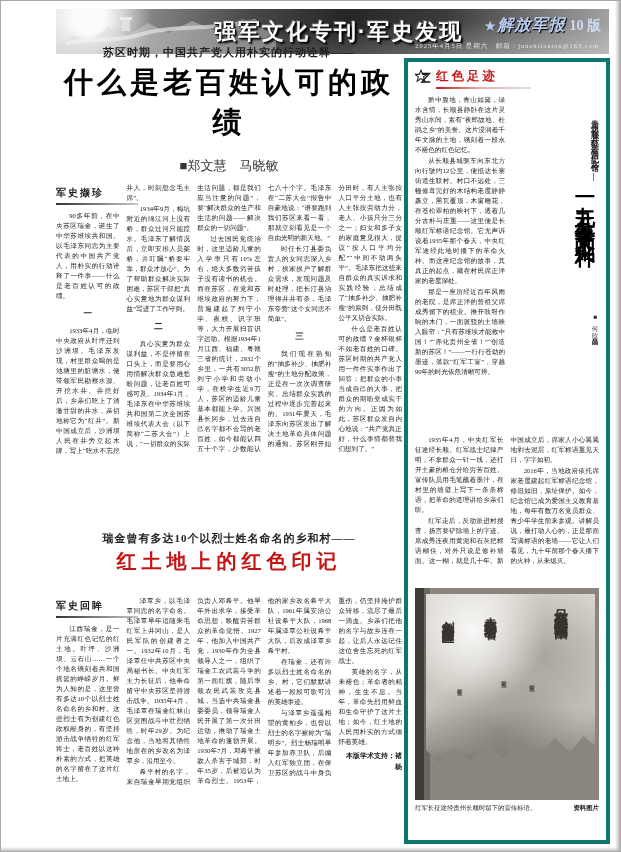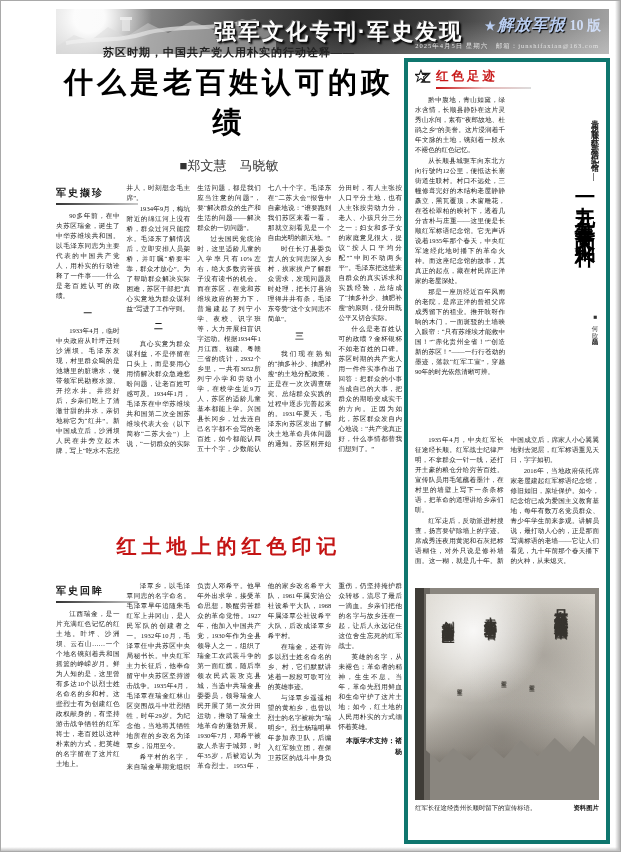--- a/index.html
+++ b/index.html
@@ -121,20 +121,21 @@
         <div class="para">真心实意为群众谋利益，不是停留在口头上，而是要用心用情解决群众急难愁盼问题，让老百姓可感可及。1934年1月，毛泽东在中华苏维埃共和国第二次全国苏维埃代表大会（以下简称“二苏大会”）上说，“一切群众的实际生活问题，都是我们应当注意的问题”，要“解决群众的生产和生活的问题——解决群众的一切问题”。</div>
         <div class="para">过去国民党统治时，这里适龄儿童的入学率只有10%左右，绝大多数穷苦孩子没有读书的机会。而在苏区，在党和苏维埃政府的努力下，普遍建起了列宁小学、夜校、识字班等，大力开展扫盲识字运动。根据1934年1月江西、福建、粤赣三省的统计，2932个乡里，一共有3052所列宁小学和劳动小学，在校学生近9万人，苏区的适龄儿童基本都能上学。兴国县长冈乡，过去连自己名字都不会写的老百姓，如今都能认四五十个字，少数能认七八十个字。毛泽东在“二苏大会”报告中自豪地说：“谁要跑到我们苏区来看一看，那就立刻看见是一个自由光明的新天地。”</div>
         <div class="para">时任长汀县委负责人的女同志深入乡村，挨家挨户了解群众需求，发现问题及时处理，把长汀县治理得井井有条，毛泽东夸赞“这个女同志不简单”。</div>
         <div class="sec-marker">三</div>
         <div class="para">我们现在熟知的“抽多补少、抽肥补瘦”的土地分配政策，正是在一次次调查研究、总结群众实践的过程中逐步完善起来的。1931年夏天，毛泽东向苏区发出了解决土地革命具体问题的通知。苏区刚开始分田时，有人主张按人口平分土地，也有人主张按劳动力分，老人、小孩只分三分之一；妇女和多子女的家庭意见很大，提议“按人口平均分配”“中间不动两头平”。毛泽东把这些来自群众的真实诉求和实践经验，总结成了“抽多补少、抽肥补瘦”的原则，使分田既公平又切合实际。</div>
         <div class="para">什么是老百姓认可的政绩？金杯银杯不如老百姓的口碑。苏区时期的共产党人用一件件实事作出了回答：把群众的小事当成自己的大事，把群众的期盼变成实干的方向。正因为如此，苏区群众发自内心地说：“共产党真正好，什么事情都替我们想到了。”</div>
       </div>
   </div>
 
   <div class="art2">
+    <div class="kicker">瑞金曾有多达10个以烈士姓名命名的乡和村——</div>
     <div class="art-title">红土地上的红色印记</div>
     <div class="colbody">
       <div>
         <div class="sec-head">军史回眸</div>
         <div class="sec-rule"></div>
       </div>
       <div class="para">江西瑞金，是一片充满红色记忆的红土地。叶坪、沙洲坝、云石山……一个个地名镌刻着共和国摇篮的峥嵘岁月。鲜为人知的是，这里曾有多达10个以烈士姓名命名的乡和村。这些烈士有为创建红色政权献身的，有坚持游击战争牺牲的红军将士，老百姓以这种朴素的方式，把英雄的名字留在了这片红土地上。</div>
         <div class="para">泽覃乡，以毛泽覃同志的名字命名。毛泽覃早年追随朱毛红军上井冈山，是人民军队的创建者之一。1932年10月，毛泽覃任中共苏区中央局秘书长。中央红军主力长征后，他奉命留守中央苏区坚持游击战争。1935年4月，毛泽覃在瑞金红林山区突围战斗中壮烈牺牲，时年29岁。为纪念他，当地将其牺牲地所在的乡改名为泽覃乡，沿用至今。</div>
         <div class="para">希平村的名字，来自瑞金早期党组织负责人邓希平。他早年外出求学，接受革命思想，唤醒劳苦群众的革命觉悟。1927年，他加入中国共产党，1930年作为全县领导人之一，组织了瑞金工农武装斗争的第一面红旗，随后率领农民武装攻克县城，当选中共瑞金县委委员，领导瑞金人民开展了第一次分田运动，推动了瑞金土地革命的蓬勃开展。1930年7月，邓希平被敌人杀害于城郊，时年35岁，后被追认为革命烈士。1953年，他的家乡改名希平大队，1961年属安治公社设希平大队，1968年属泽覃公社设希平大队，后改成泽覃乡希平村。</div>
         <div class="para">在瑞金，还有许多以烈士姓名命名的乡、村，它们默默讲述着一段段可歌可泣的英雄事迹。</div>

